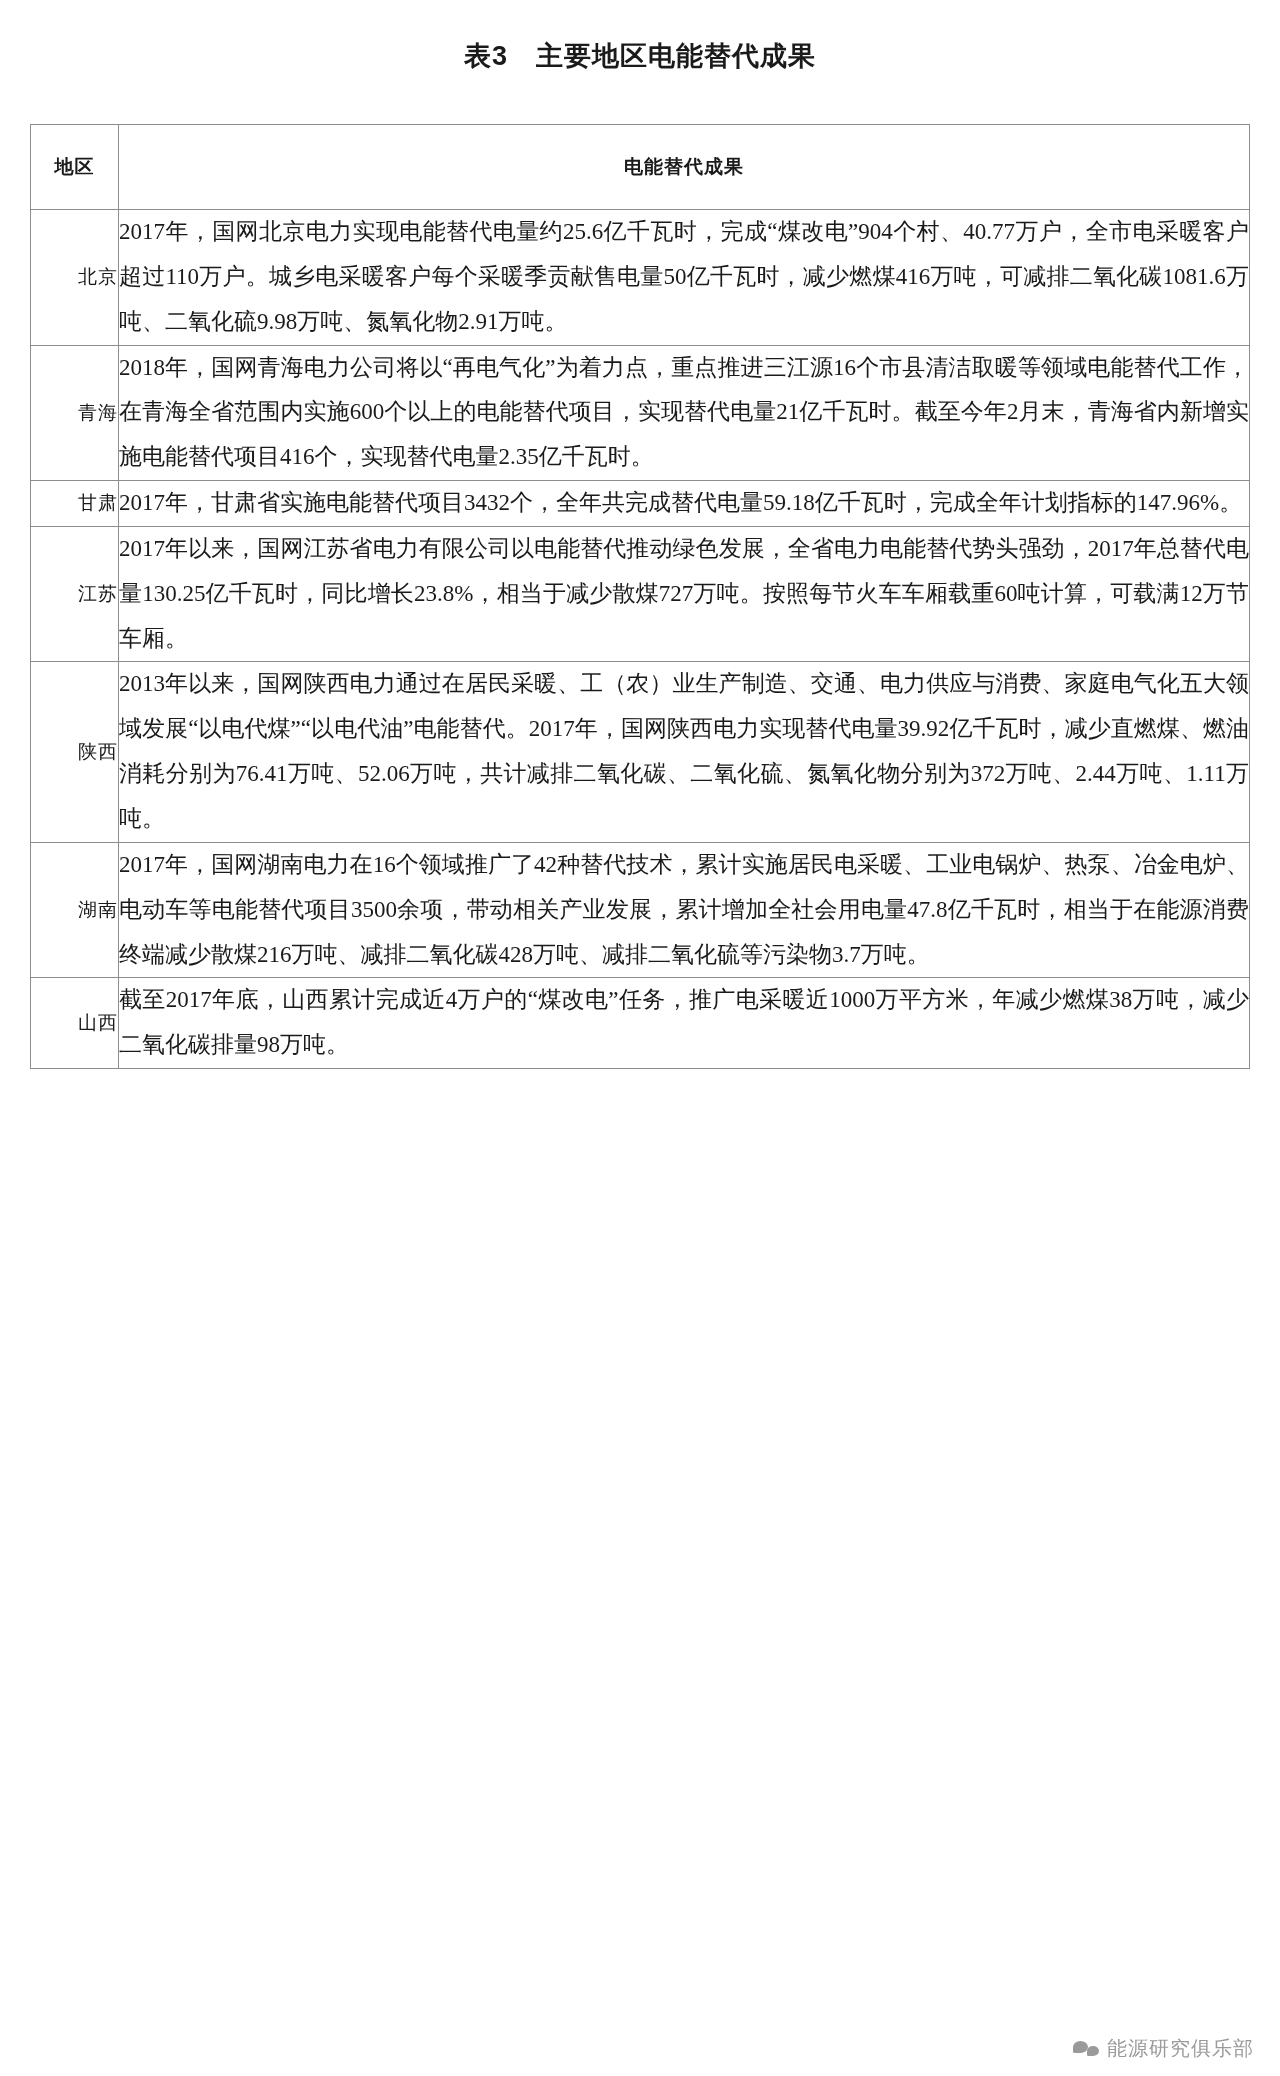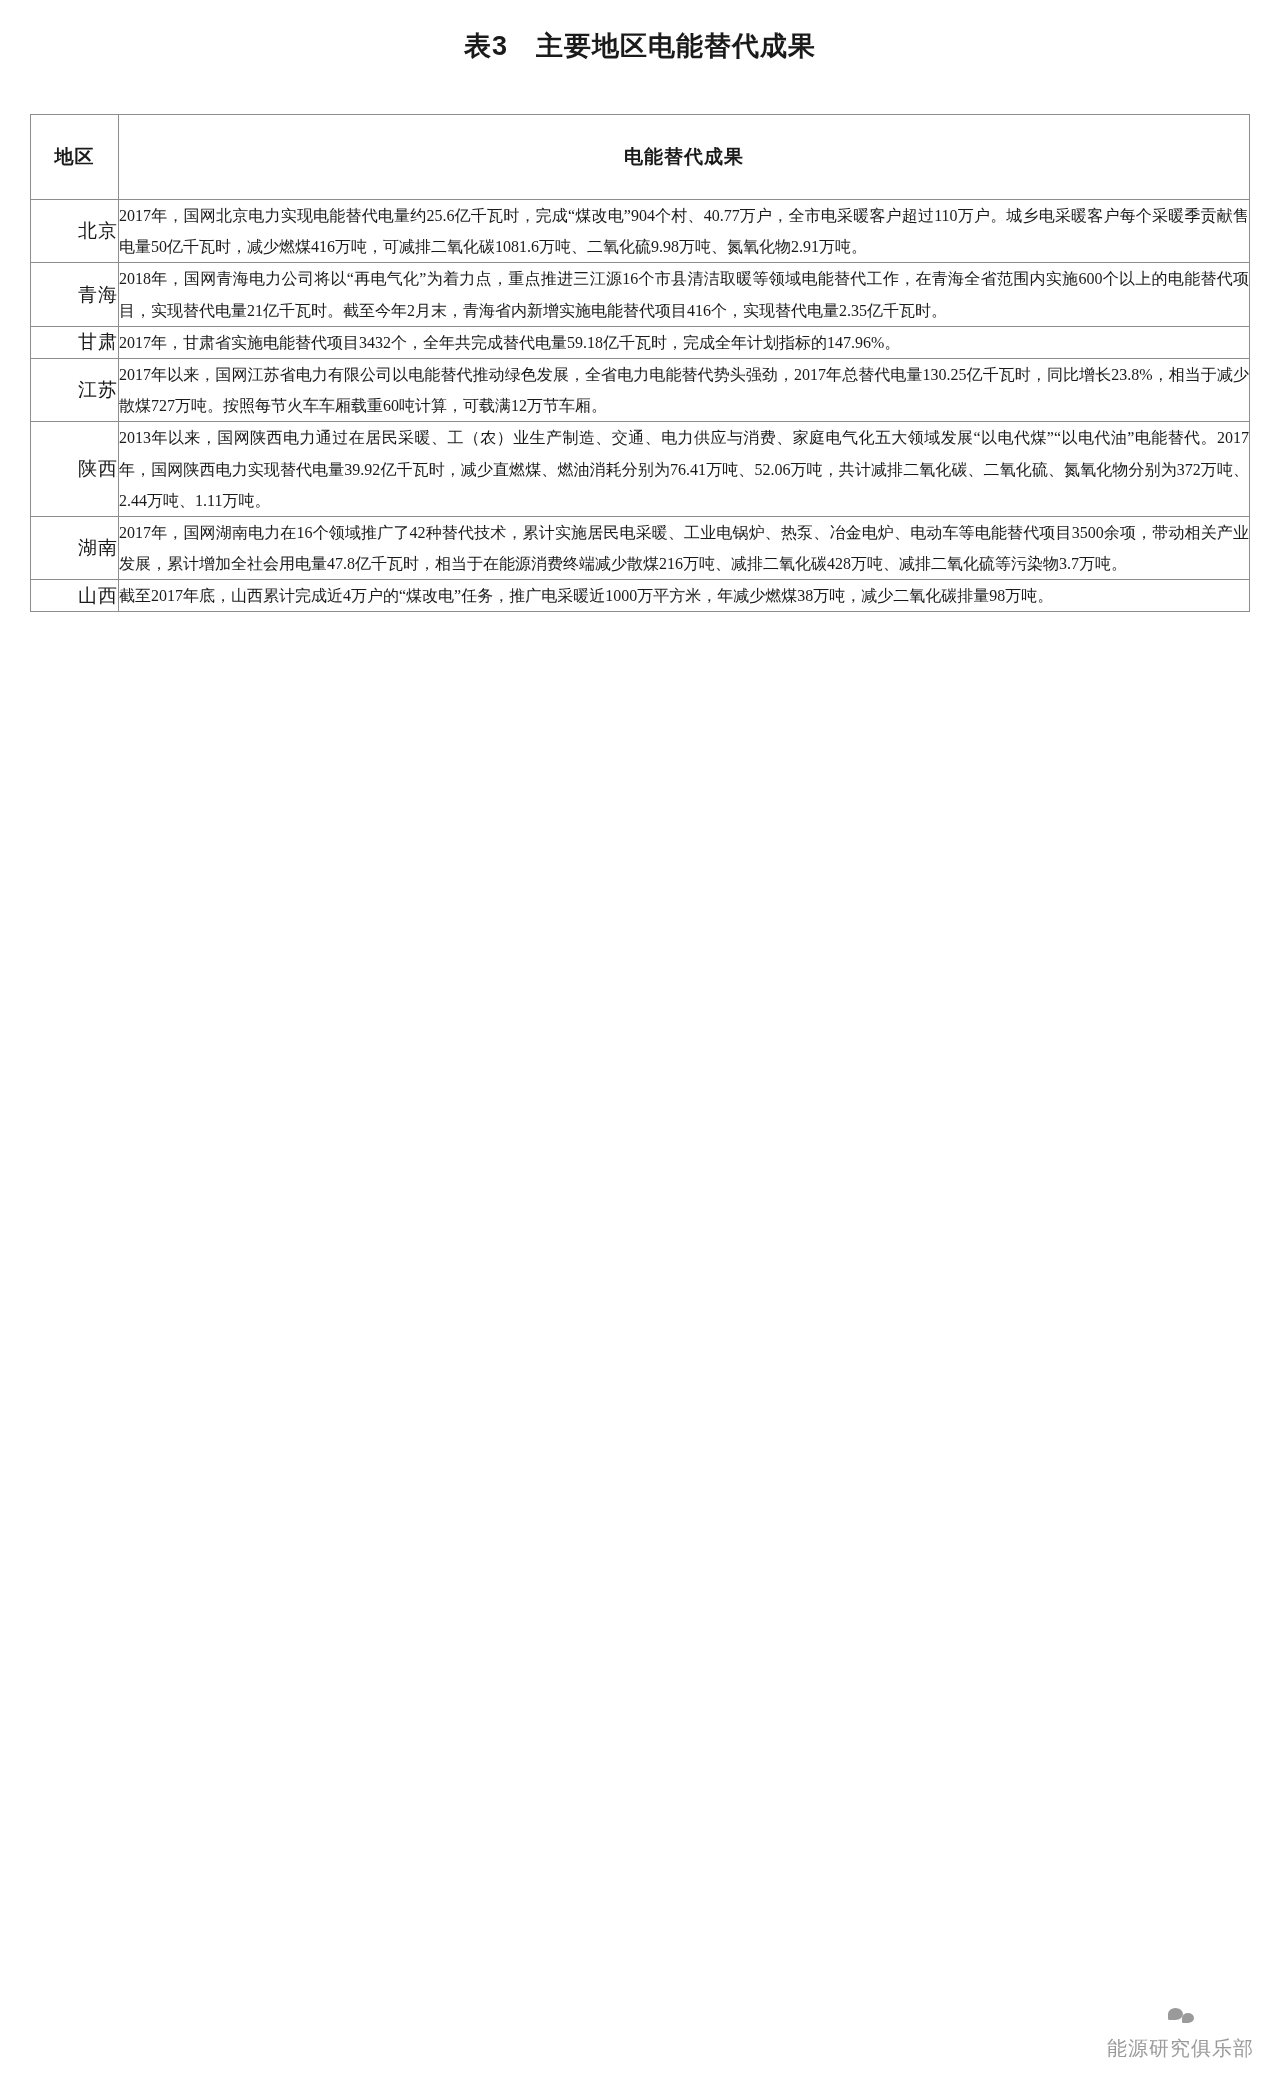--- a/index.html
+++ b/index.html
@@ -19,21 +19,21 @@
     min-height: 2076px;
     box-sizing: border-box;
     padding: 0;
     position: relative;
   }
   .doc-title {
     text-align: center;
     font-size: 27px;
     font-weight: bold;
     letter-spacing: 1px;
-    padding-top: 28px;
+    padding-top: 38px;
     padding-bottom: 10px;
     font-family: "Liberation Sans", sans-serif;
   }
   .table-wrap {
     margin: 40px 30px 0 30px;
   }
   table.result-table {
     width: 100%;
     border-collapse: collapse;
     table-layout: fixed;
@@ -55,38 +55,37 @@
     letter-spacing: 1px;
   }
   td.region-cell {
     text-align: right;
     font-size: 19px;
     font-family: "Liberation Sans", sans-serif;
     letter-spacing: 1px;
     padding: 6px 2px;
   }
   td.content-cell {
-    font-size: 16px;
+    font-size: 23px;
     line-height: 1.95;
     text-align: justify;
     padding: 22px 26px 22px 24px;
     font-family: "Liberation Serif", "DejaVu Serif", serif;
   }
   .watermark {
     position: absolute;
     right: 26px;
     bottom: 14px;
     display: flex;
     align-items: center;
     gap: 8px;
     color: #9a9a9a;
     font-size: 20px;
     font-family: "Liberation Sans", sans-serif;
     letter-spacing: 1px;
-    flex-direction: column;
   }
   .wm-icon {
     width: 26px;
     height: 22px;
     display: inline-block;
     position: relative;
   }
   .wm-icon::before,
   .wm-icon::after {
     content: "";

